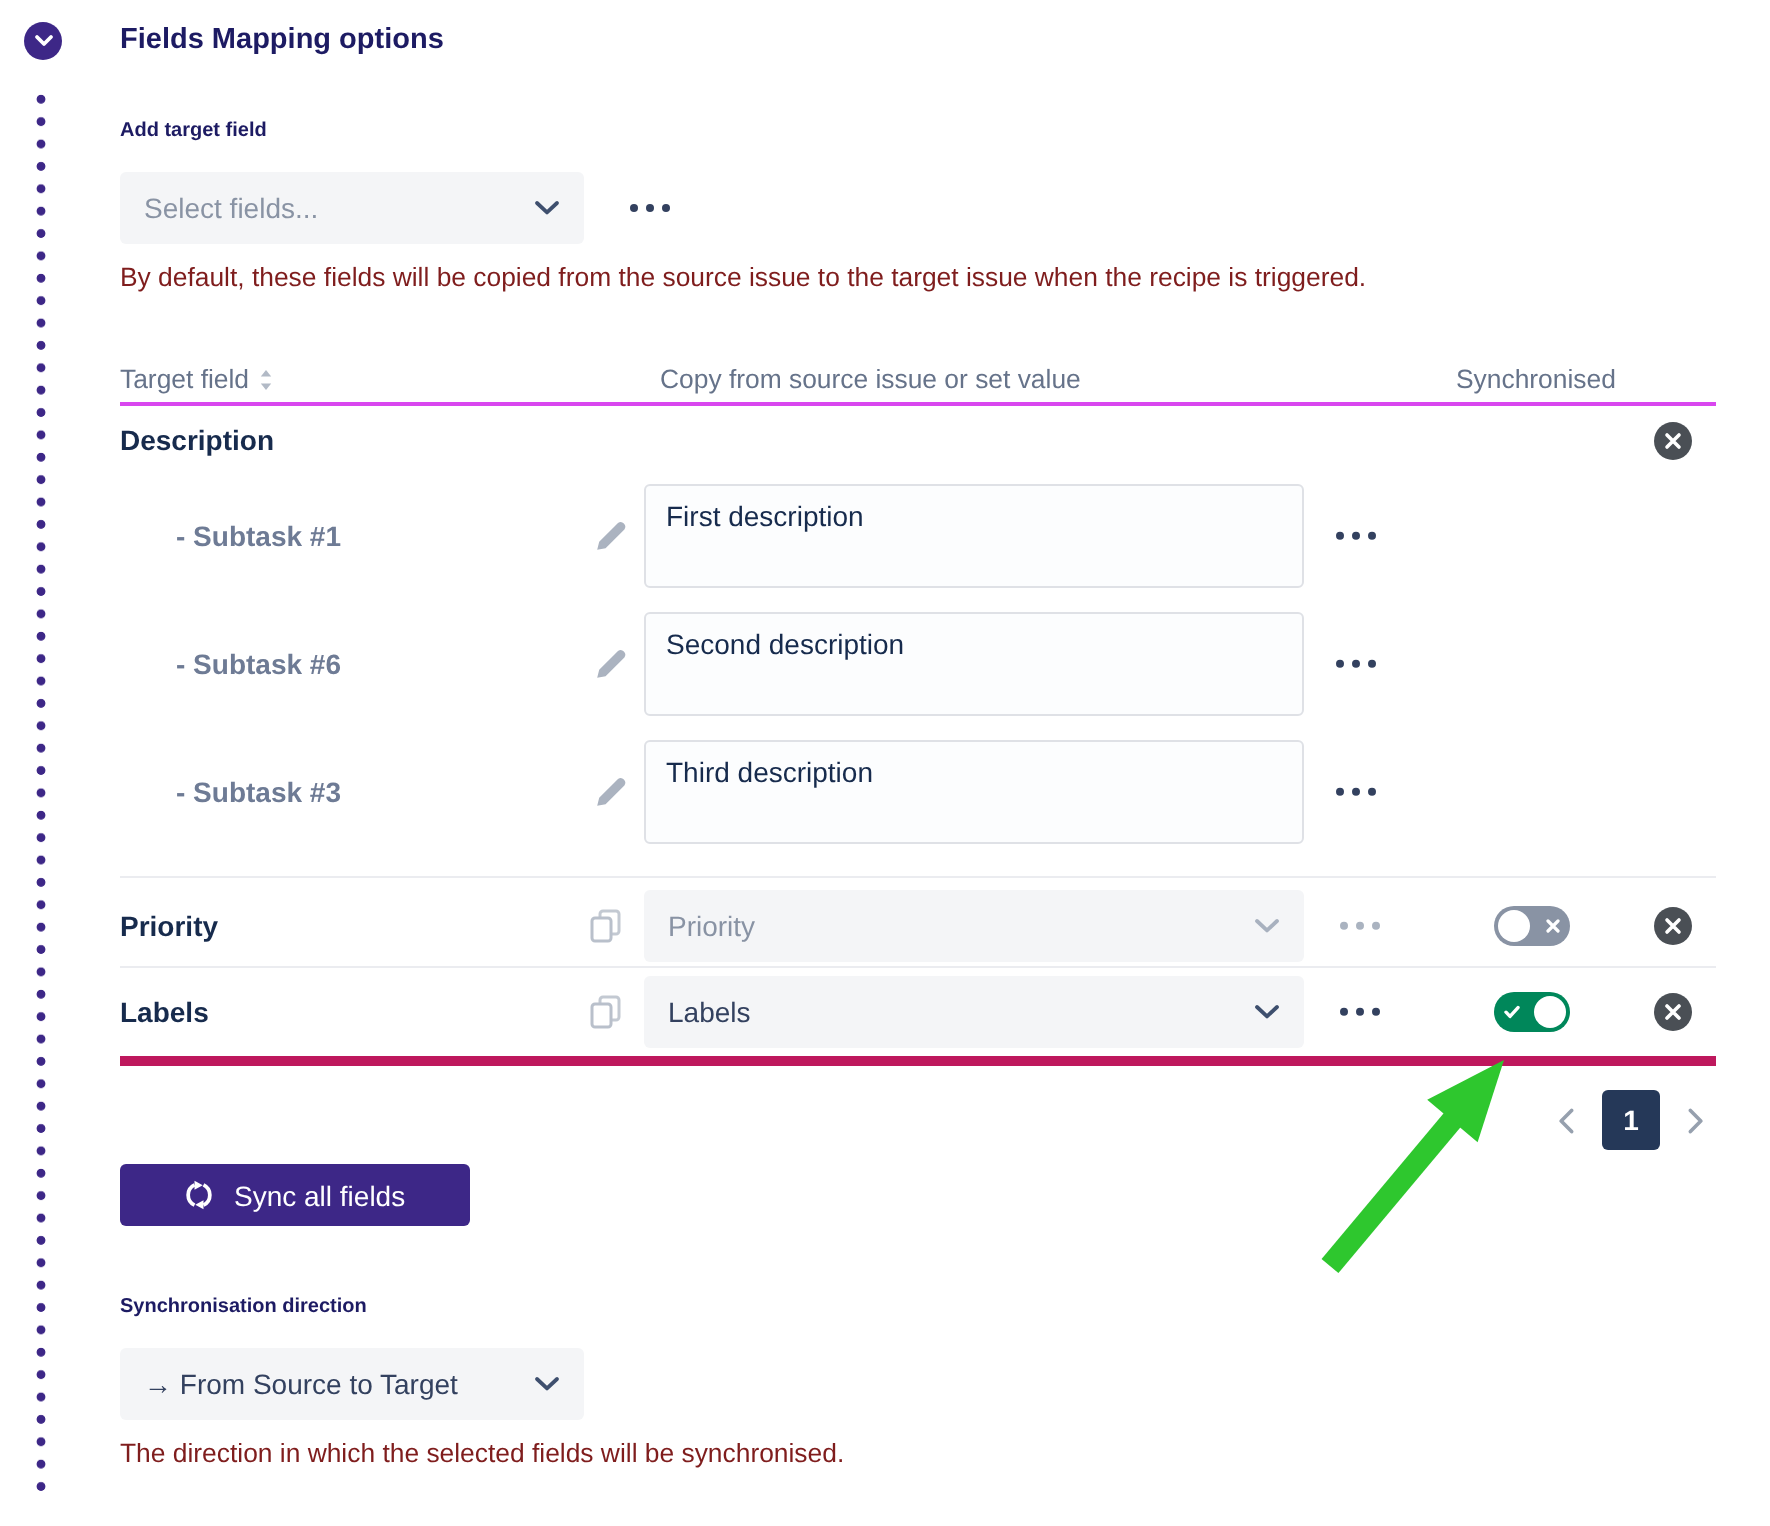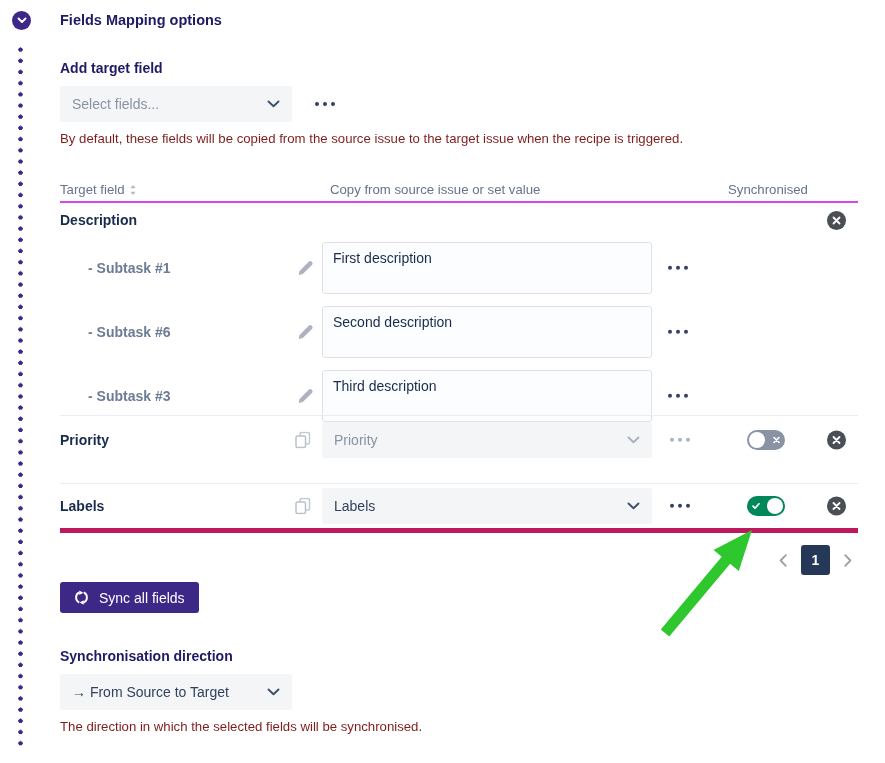--- a/index.html
+++ b/index.html
@@ -16,21 +16,21 @@
     justify-content:center; cursor:pointer;
   }
   .rail-dots {
     position:absolute; left:18px; top:47px; width:5px; height:704px;
     background-image:radial-gradient(circle at 2.5px 2.6px, #3d2787 2px, transparent 2.4px);
     background-size:5px 11.2px; background-repeat:repeat-y;
   }
   
   .content { position:absolute; left:60px; top:0; width:798px; height:553px; }
   .panel-title { position:absolute; top:12px; left:0; font-weight:700; color:#1d1b63; font-size:14.5px; }
-  .section-label { font-weight:700; color:#1d1b63; font-size:14px; }
+  .section-label { font-weight:700; color:#1d1b63; font-size:10px; }
   .add-label { position:absolute; top:60px; left:0; }
 
   .select {
     height:36px; background:#f4f5f7; border-radius:3px; display:flex;
     align-items:center; justify-content:space-between; padding:0 12px; cursor:pointer;
   }
   .select .val { color:#33415f; }
   .select .ph  { color:#8993A4; }
   .select-row { position:absolute; top:86px; left:0; display:flex; align-items:center;justify-content:space-between; }
   .select-row .select { width:232px; }
@@ -68,21 +68,21 @@
   .sub-label { position:absolute; left:28px; top:50%; transform:translateY(-50%); color:#6e7b95; font-weight:600; }
   .pencil { position:absolute; left:237px; top:50%; transform:translateY(-50%); line-height:0; }
   .text-input {
     position:absolute; left:262px; top:2px; width:330px; height:52px;
     border:1px solid #dfe1e6; border-radius:3px; background:#fcfdfe;
     padding:7px 10px; font:inherit; color:#172B4D; resize:none; outline:none;
   }
   .row-sub .dots { position:absolute; left:608px; top:50%; transform:translateY(-50%); }
 
   .row-field { height:49px; border-top:1px solid #ebecf0; }
-  .row-priority { top:415px;text-align:center; }
+  .row-priority { top:438px;text-align:center; }
   .row-labels { top:483px; height:50px; border-bottom:5px solid #be185d; }
   .row-field .field-label { position:absolute; left:0; top:50%; transform:translateY(-50%); }
   .copy-icon { position:absolute; left:235px; top:50%; transform:translateY(-50%); line-height:0; }
   .row-field .select { position:absolute; left:262px; top:50%; transform:translateY(-50%); width:330px; }
   .row-field .dots { position:absolute; left:610px; top:50%; transform:translateY(-50%); }
   .row-field .remove-btn { top:50%; transform:translateY(-50%); }
 
   .toggle {
     position:absolute; left:687px; top:50%; transform:translateY(-50%);
     width:38px; height:20px; border-radius:10px; cursor:pointer;
@@ -99,21 +99,21 @@
   
   .pagination { position:absolute; top:545px; right:6px; display:flex; align-items:center; gap:14px; }
   .page-nav { cursor:pointer; line-height:0; }
   .page-current {
     width:29px; height:30px; background:#253858; border-radius:3px; color:#fff;
     display:flex; align-items:center; justify-content:center; font-weight:600; cursor:pointer;
   }
   .sync-btn {
     position:absolute; top:582px; left:0; height:31px; background:#3d2787; color:#fff;
     border:none; border-radius:3px; display:flex; align-items:center; gap:10px;
-    padding:0 14px; font:inherit; font-size:14px; cursor:pointer;
+    padding:0 32px; font:inherit; font-size:14px; cursor:pointer;
   }
   .dir-label { position:absolute; top:648px; left:0; }
   .dir-select { position:absolute; top:674px; left:0; width:232px;justify-content:space-between; }
   .helper2 { position:absolute; top:719px; left:0; }
 
   .arrow-svg { position:absolute; left:648px; top:516px; pointer-events:none; }
 </style>
 </head>
 <body>
 

